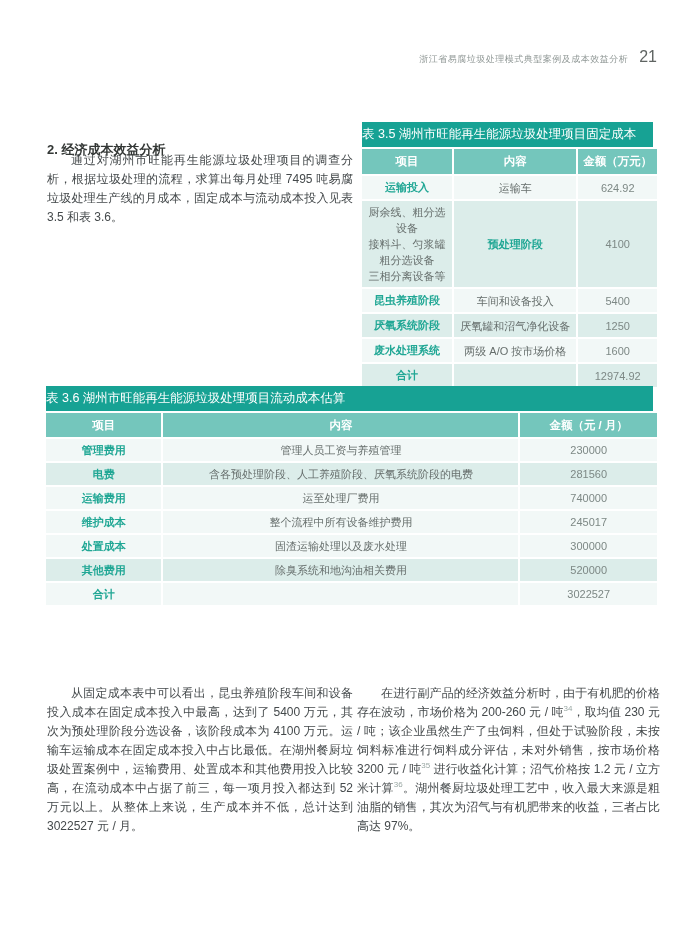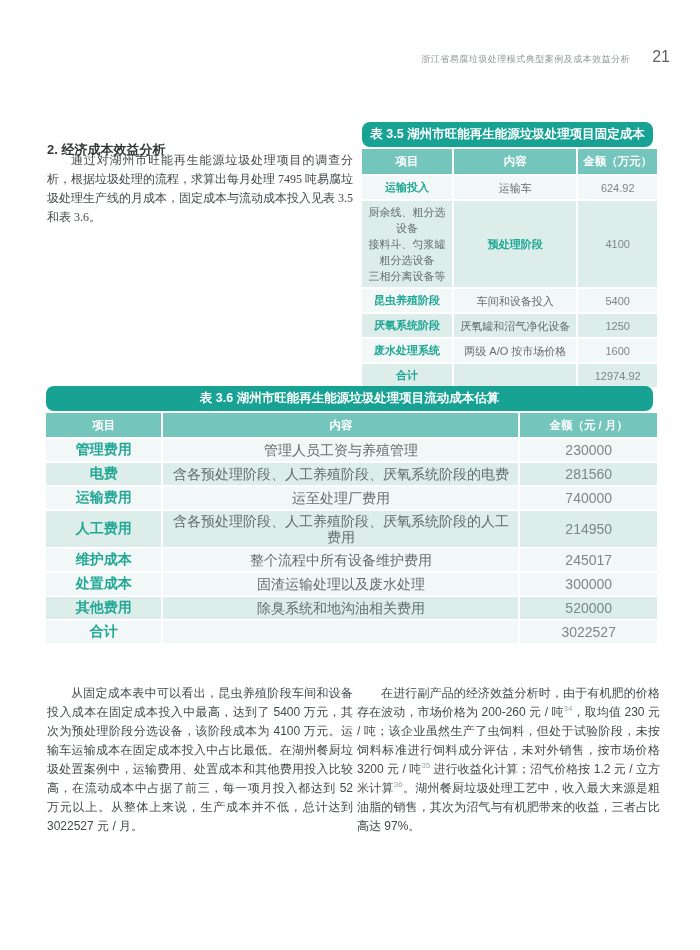--- a/index.html
+++ b/index.html
@@ -7,48 +7,48 @@
   .page {
     position:relative;
     width:700px; height:950px;
     margin:0 auto;
     background:#ffffff;
     font-family:"Liberation Sans", sans-serif;
     overflow:hidden;
   }
   
   .running-head {
-    position:absolute; top:48px; right:30px;
-    display:flex; align-items:baseline; gap:22px;
+    position:absolute; top:48px; right:43px;
+    display:flex; align-items:baseline; gap:11px;
   }
   .running-head .rh-title {
     font-size:9px; color:#8f9795; letter-spacing:0.5px;
   }
   .running-head .rh-page {
     font-size:16px; color:#5f6462; font-weight:500;
   }
   
   .section-heading {
     position:absolute; left:47px; top:119px; width:305px;
     font-size:13px; font-weight:bold; color:#333735;margin-top:22px;
   }
   .para {
     font-size:12px; line-height:19px; color:#44494b;
     text-align:justify; text-indent:2em;
   }
-  .intro-para   { position:absolute; left:47px;  top:151px; width:306px;font-family:Liberation Serif, serif; }
+  .intro-para   { position:absolute; left:47px;  top:151px; width:306px; }
   .fixed-para   { position:absolute; left:47px;  top:684px; width:306px; }
   .byprod-para  { position:absolute; left:357px; top:684px; width:303px; }
   .byprod-para sup {
     font-size:8px; color:#9aa8a4; vertical-align:super; line-height:0;
   }
   
   .tbl-title {
     background:var(--table-title-bg);
-    color:#ffffff; font-weight:bold; text-align:center;border-radius:8px;
+    color:#ffffff; font-weight:normal; text-align:left;
   }
   .thead, .trow { display:grid; column-gap:2px; margin-top:2px; background:#fff; }
   .hcell {
     background:var(--table-header-bg);
     color:#ffffff; font-weight:bold;
     display:flex; align-items:center; justify-content:center;
   }
   .tcell {
     display:flex; align-items:center; justify-content:center;
     text-align:center;
@@ -62,21 +62,21 @@
   .table35 { position:absolute; left:362px; top:122px; width:291px; }
   .table35 .tbl-title { height:25px; line-height:25px; font-size:12.5px; }
   .table35 .thead, .table35 .trow { grid-template-columns:31% 42% 27%; }
   .table35 .hcell { height:25px; font-size:11.5px; }
   .table35 .tcell { min-height:23px; font-size:11px; padding:3px 2px; }
   
   .table36 { position:absolute; left:46px; top:386px; width:607px; }
   .table36 .tbl-title { height:25px; line-height:25px; font-size:12.5px; }
   .table36 .thead, .table36 .trow { grid-template-columns:19% 58.5% 22.5%; }
   .table36 .hcell { height:24px; font-size:11.5px; }
-  .table36 .tcell { min-height:22px; font-size:14px; padding:2px 4px; }
+  .table36 .tcell { min-height:22px; font-size:11px; padding:2px 4px; }
 </style>
 </head>
 <body>
 
 <div class="page">
 
   <div class="running-head">
     <span class="rh-title">浙江省易腐垃圾处理模式典型案例及成本效益分析</span>
     <span class="rh-page">21</span>
   </div>
@@ -144,25 +144,20 @@
         <div class="trow tint">
           <div class="tcell c0">电费</div>
           <div class="tcell c1">含各预处理阶段、人工养殖阶段、厌氧系统阶段的电费</div>
           <div class="tcell c2">281560</div>
         </div>
         <div class="trow light">
           <div class="tcell c0">运输费用</div>
           <div class="tcell c1">运至处理厂费用</div>
           <div class="tcell c2">740000</div>
         </div>
-        <div class="trow tint">
-          <div class="tcell c0">人工费用</div>
-          <div class="tcell c1">含各预处理阶段、人工养殖阶段、厌氧系统阶段的人工费用</div>
-          <div class="tcell c2">214950</div>
-        </div>
         <div class="trow light">
           <div class="tcell c0">维护成本</div>
           <div class="tcell c1">整个流程中所有设备维护费用</div>
           <div class="tcell c2">245017</div>
         </div>
         <div class="trow light">
           <div class="tcell c0">处置成本</div>
           <div class="tcell c1">固渣运输处理以及废水处理</div>
           <div class="tcell c2">300000</div>
         </div>

